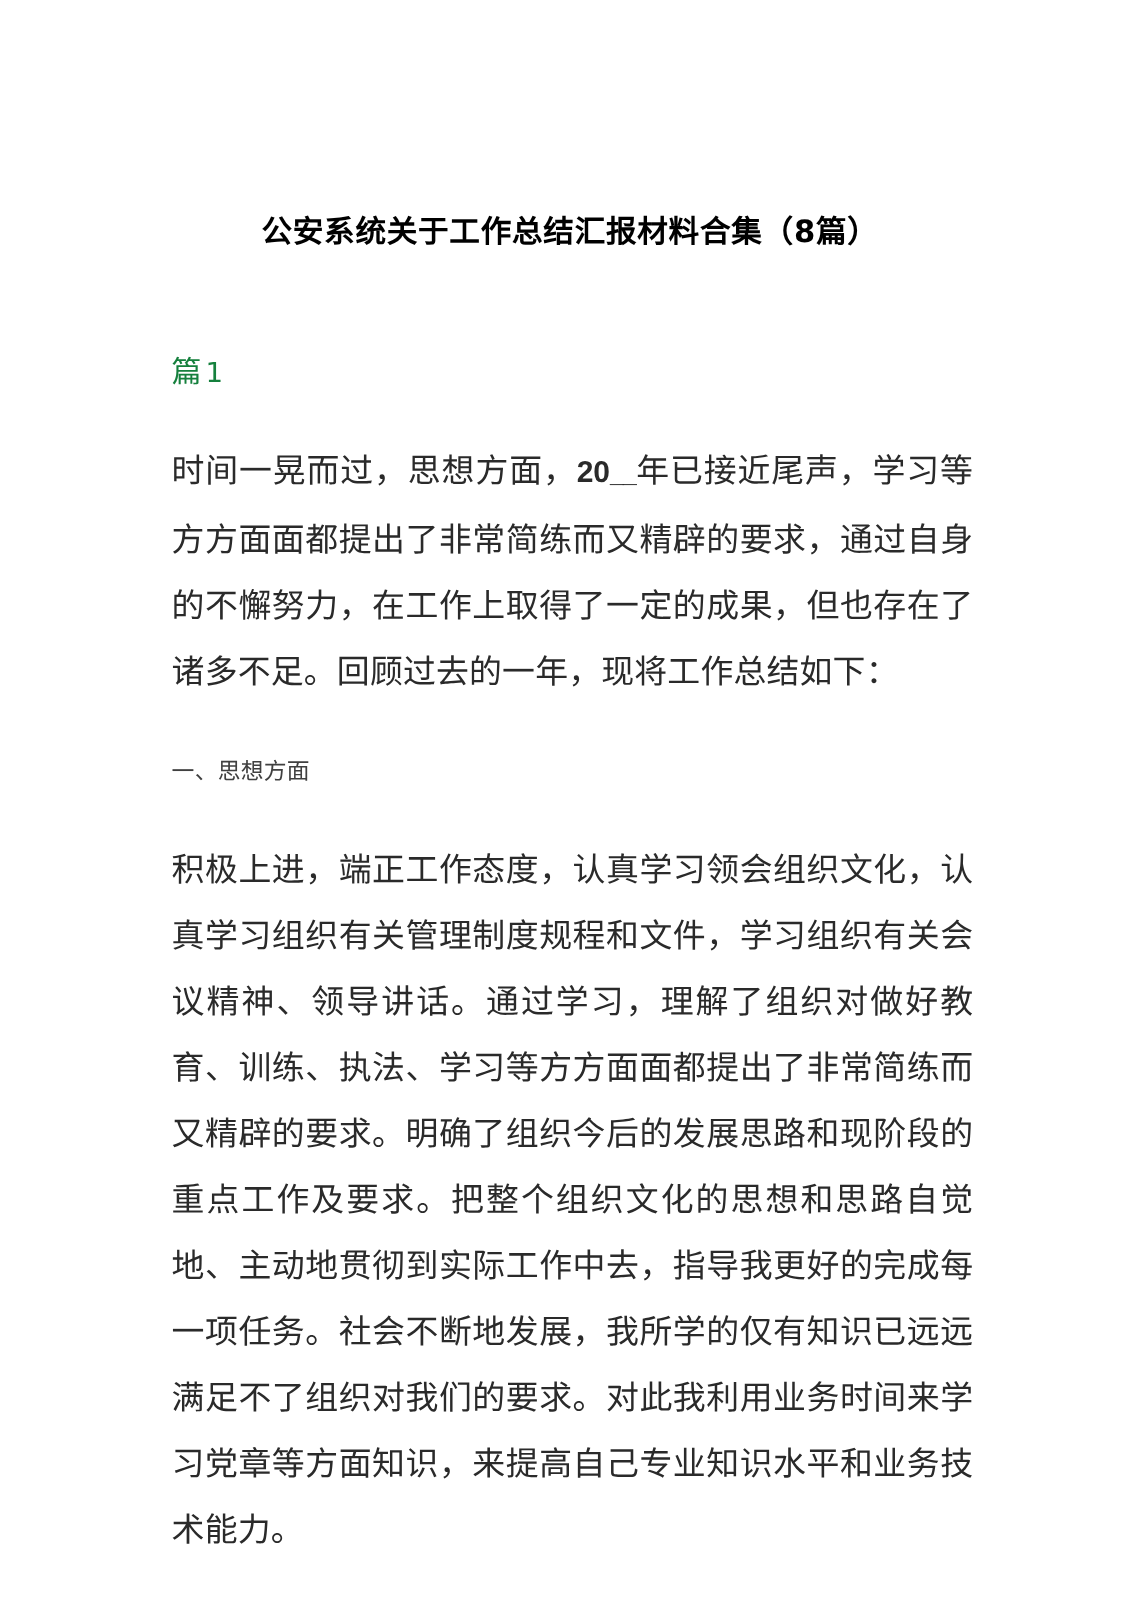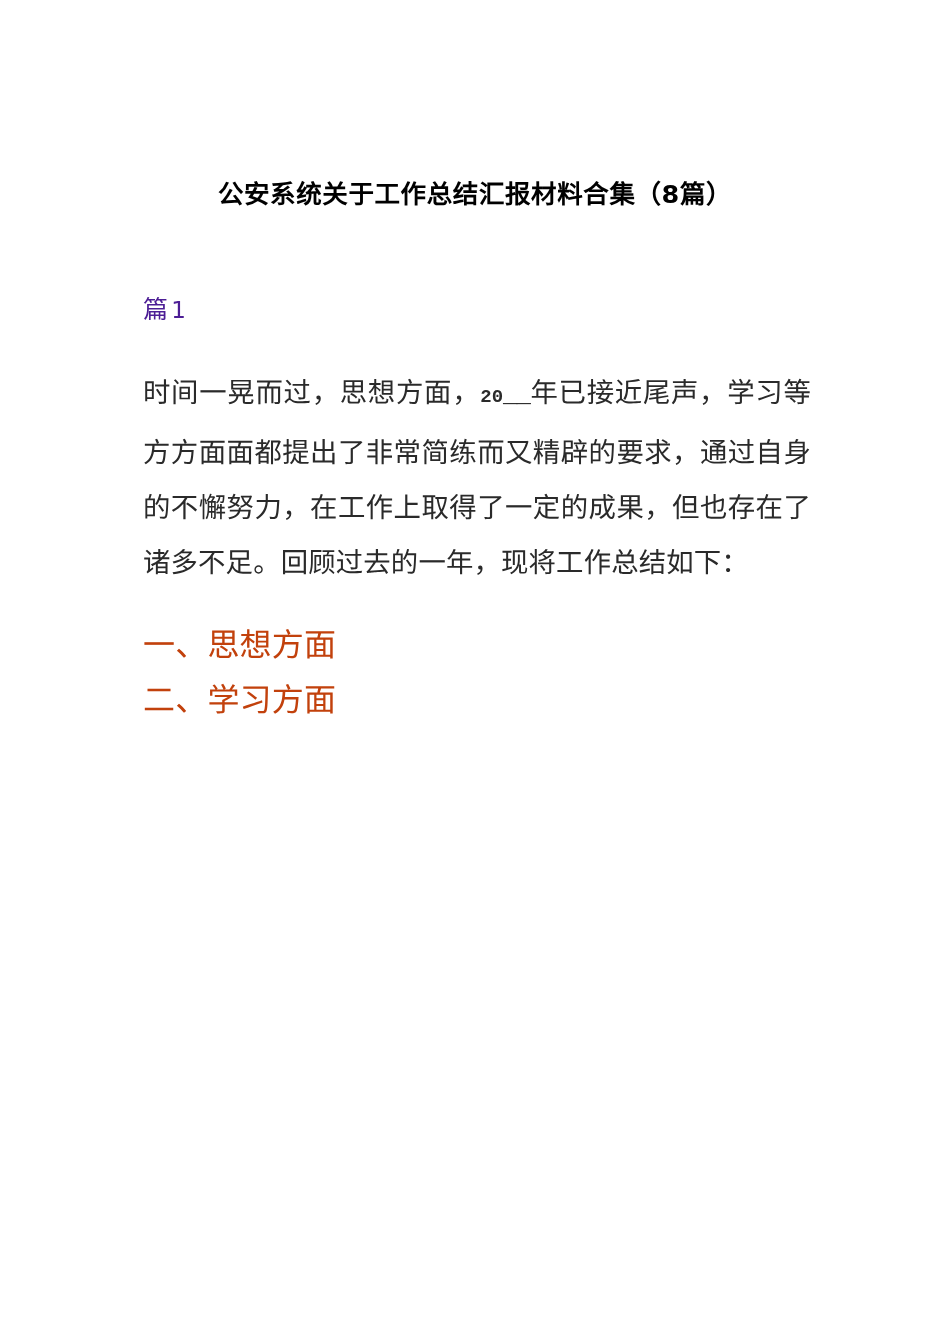--- a/index.html
+++ b/index.html
@@ -43,76 +43,77 @@
     position: absolute;
     top: 282px;
     left: 143px;
     width: 668px;
   }
 
   .section-label {
     font-size: 25px;
     line-height: 55px;
     letter-spacing: 0.2px;
-    color: #4c1d95;
+    color: #15803d;
     white-space: nowrap;
   }
 
   .section-label .num {
     font-family: "DejaVu Sans", "Liberation Sans", sans-serif;
     font-size: 23px;
     padding-left: 3px;
   }
 
   .heading-line {
-    font-size: 32px;
+    font-size: 19px;
     line-height: 55px;
     letter-spacing: 0.2px;
-    color: #c2410c;
+    color: #404040;
     white-space: nowrap;
   }
 
   .para {
     font-size: 27.4px;
     line-height: 55px;
     letter-spacing: 0.15px;
     color: #2a2a2a;
     text-align: justify;
     text-justify: inter-character;
     text-align-last: left;
     word-break: break-all;
   }
 
   .para .lat {
-    font-family: Liberation Mono, monospace;
+    font-family: Liberation Sans, sans-serif;
     font-weight: bold;
-    font-size: 19px;
+    font-size: 25px;
     letter-spacing: 0;
   }
 
   .para .blank {
-    font-family: Liberation Mono, monospace;
+    font-family: Liberation Sans, sans-serif;
     font-weight: bold;
-    font-size: 24px;
+    font-size: 21px;
     letter-spacing: -1px;
   }
 </style>
 </head>
 <body>
 
 <div class="page">
 
   <h1 class="doc-title">公安系统关于工作总结汇报材料合集（8篇）</h1>
 
   <div class="body-block">
 
     <div class="section-label"><span>篇</span><span class="num">1</span></div>
 
     <p class="para"><span>时间一晃而过，思想方面，</span><span class="lat">20</span><span class="blank">__</span><span>年已接近尾声，学习等方方面面都提出了非常简练而又精辟的要求，通过自身的不懈努力，在工作上取得了一定的成果，但也存在了诸多不足。回顾过去的一年，现将工作总结如下：</span></p>
 
     <div class="heading-line">一、思想方面</div>
 
+    <p class="para">积极上进，端正工作态度，认真学习领会组织文化，认真学习组织有关管理制度规程和文件，学习组织有关会议精神、领导讲话。通过学习，理解了组织对做好教育、训练、执法、学习等方方面面都提出了非常简练而又精辟的要求。明确了组织今后的发展思路和现阶段的重点工作及要求。把整个组织文化的思想和思路自觉地、主动地贯彻到实际工作中去，指导我更好的完成每一项任务。社会不断地发展，我所学的仅有知识已远远满足不了组织对我们的要求。对此我利用业务时间来学习党章等方面知识，来提高自己专业知识水平和业务技术能力。</p>
 
     <div class="heading-line">二、学习方面</div>
 
   </div>
 
 </div>
 
 </body></html>

